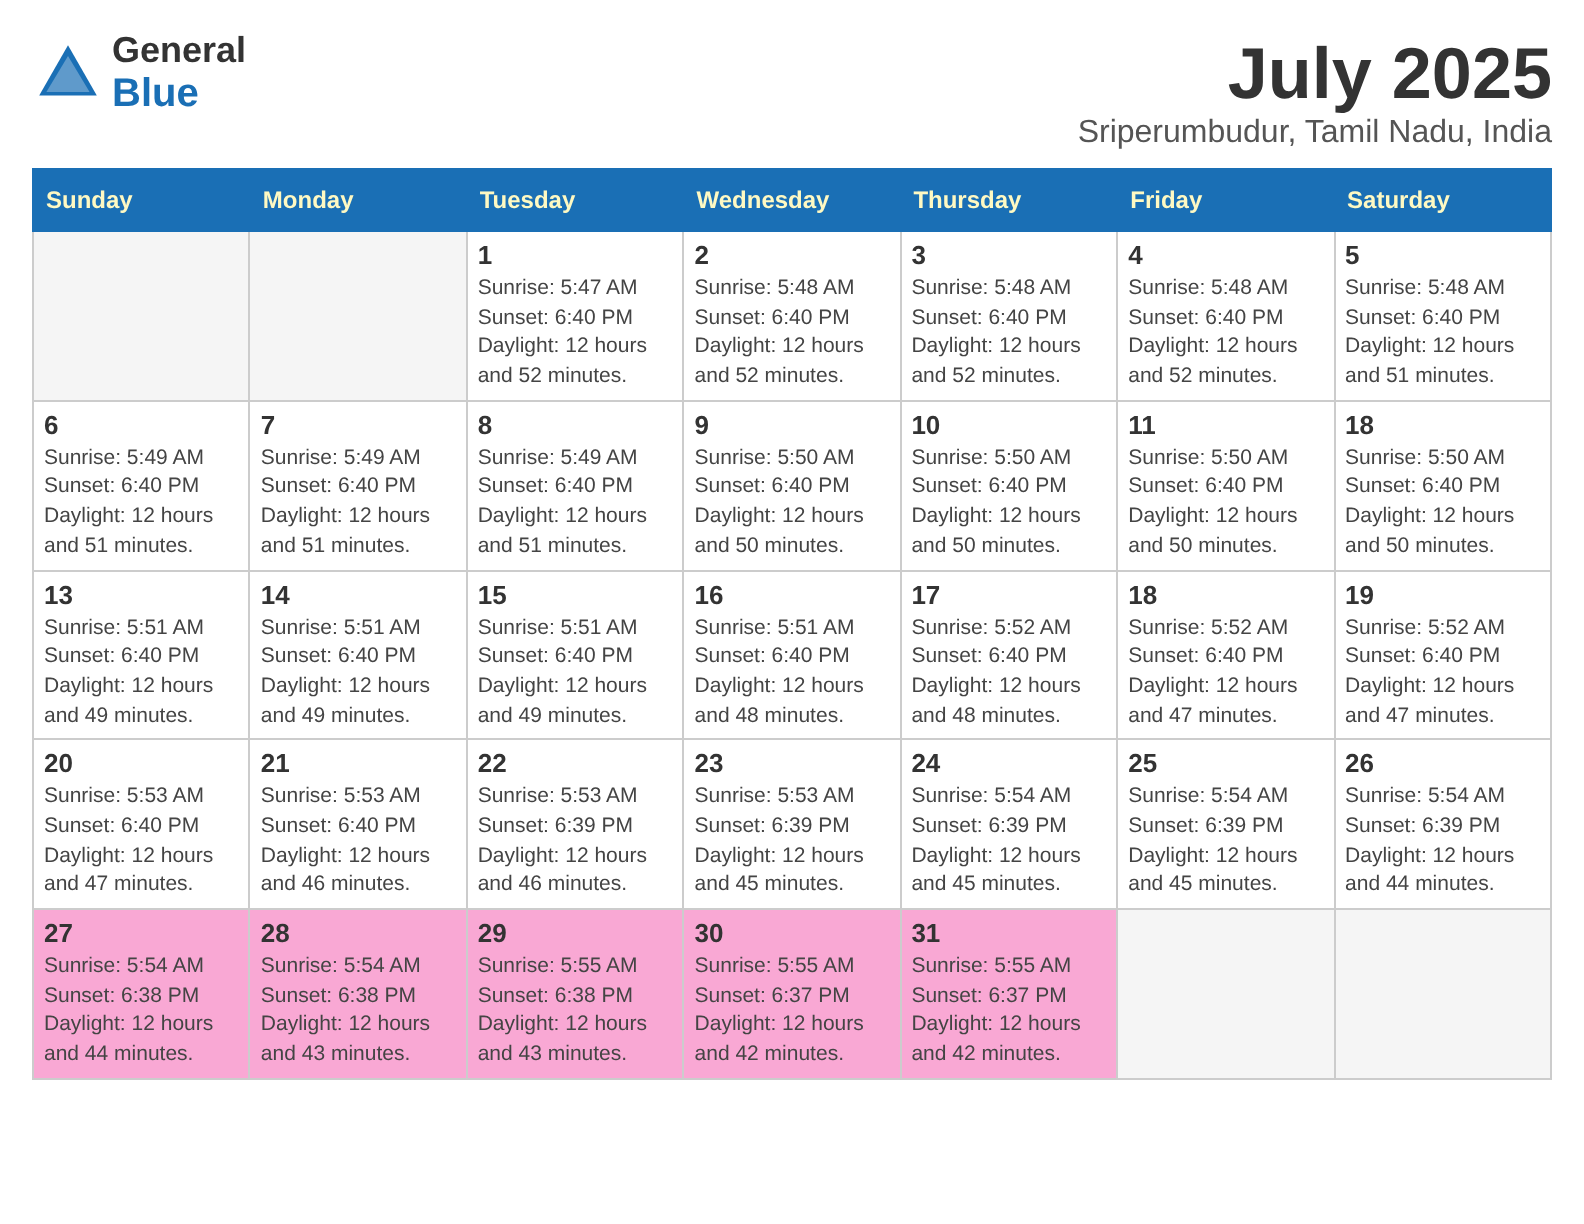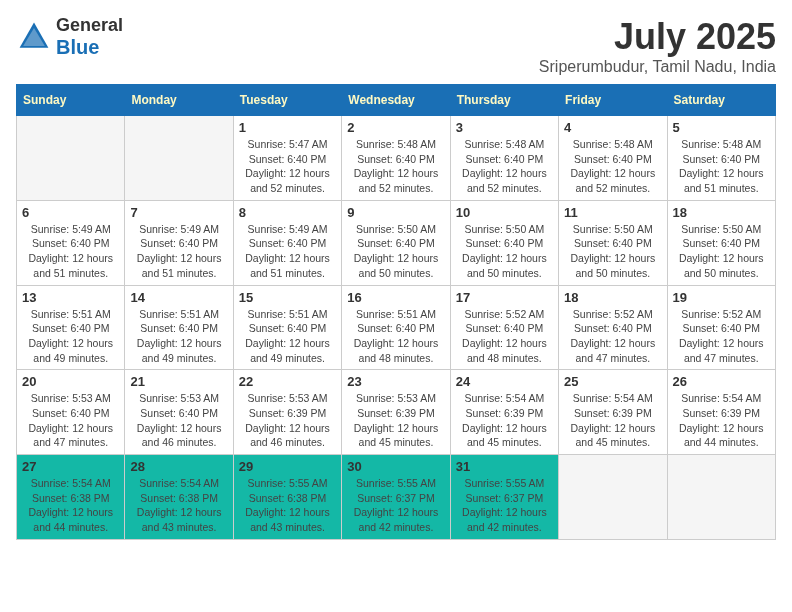--- a/index.html
+++ b/index.html
@@ -81,27 +81,26 @@
       font-size: 13px;
       font-weight: bold;
       color: #333;
       display: block;
       margin-bottom: 2px;
     }
     .day-info {
       font-size: 10.5px;
       color: #444;
       line-height: 1.4;
-      text-align: center;
     }
     .last-row td {
       background: #f5f5f5;
     }
     .last-row td.has-data {
-      background: #14b8a6;
+      background: #f9a8d4;
       margin-top: 30px;
     }
   </style>
 </head>
 <body>
 
 <div class="header">
   <div class="logo">
     <svg class="logo-icon" viewBox="0 0 40 40">
       <polygon points="20,4 36,32 4,32" fill="#1a6fb5"></polygon>

